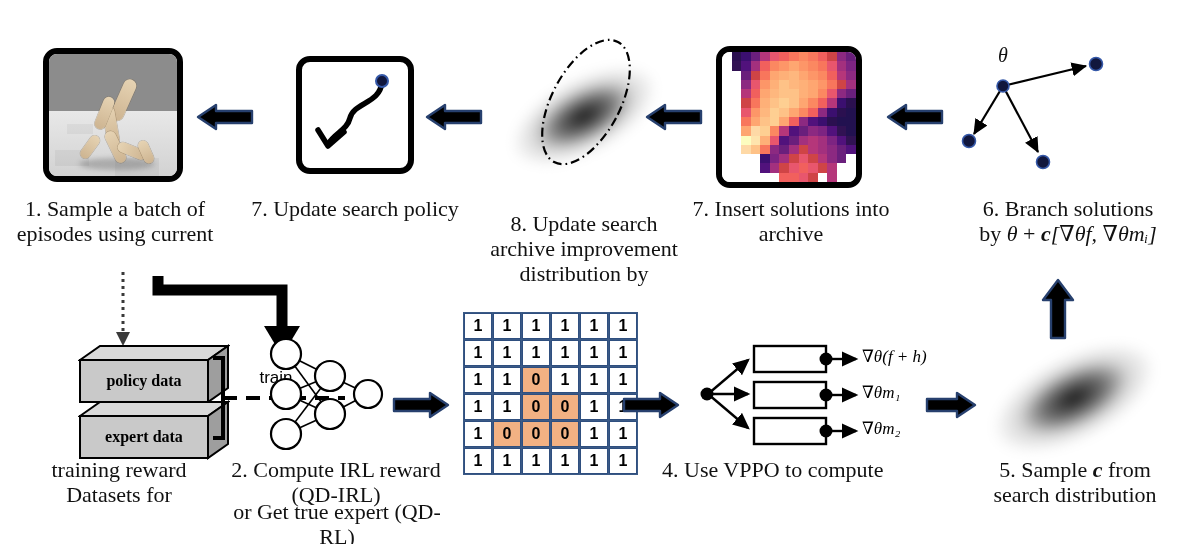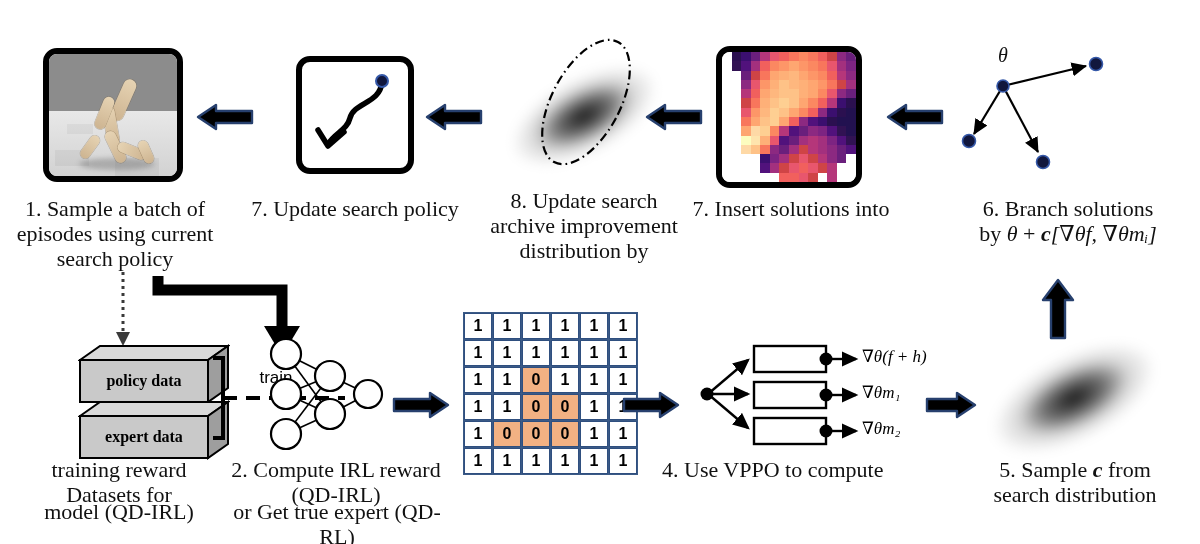--- a/index.html
+++ b/index.html
@@ -66,21 +66,20 @@
     <div class="limb" style="left:56px;top:52px;width:12px;height:40px;transform:rotate(-10deg);"></div>
     <div class="limb" style="left:50px;top:42px;width:11px;height:34px;transform:rotate(22deg);"></div>
     <div class="limb" style="left:61px;top:76px;width:11px;height:34px;transform:rotate(-26deg);"></div>
     <div class="limb" style="left:36px;top:80px;width:10px;height:26px;transform:rotate(36deg);"></div>
     <div class="limb" style="left:78px;top:82px;width:10px;height:30px;transform:rotate(-68deg);"></div>
     <div class="limb" style="left:92px;top:86px;width:10px;height:24px;transform:rotate(-24deg);"></div>
   </div>
   <div class="cap" style="left:0px;top:197px;width:230px;">
     <div>1. Sample a batch of</div>
     <div>episodes using current</div>
-    <div>search policy</div>
   </div>
 
   <svg class="arrow" style="left:196px;top:100px;" width="58" height="34" viewBox="0 0 58 34">
     <polygon points="2,17 20,5 20,11 56,11 56,23 20,23 20,29" fill="#000" stroke="#27406e" stroke-width="2.4" stroke-linejoin="round"></polygon>
   </svg>
 
   <div class="panel" style="left:296px;top:56px;width:118px;height:118px;">
     <svg width="106" height="106" viewBox="0 0 106 106">
       <path d="M80,20 C78,42 52,40 48,56 C45,68 34,70 26,82" fill="none" stroke="#000" stroke-width="5.5" stroke-linecap="round"></path>
       <path d="M16,68 L26,84 L42,70" fill="none" stroke="#000" stroke-width="5.5" stroke-linecap="round" stroke-linejoin="round"></path>
@@ -94,21 +93,21 @@
   <svg class="arrow" style="left:425px;top:100px;" width="58" height="34" viewBox="0 0 58 34">
     <polygon points="2,17 20,5 20,11 56,11 56,23 20,23 20,29" fill="#000" stroke="#27406e" stroke-width="2.4" stroke-linejoin="round"></polygon>
   </svg>
 
   <div class="abs" style="left:498px;top:30px;width:170px;height:165px;">
     <div class="blob" style="left:6px;top:48px;width:160px;height:76px;transform:rotate(-28deg);"></div>
     <svg width="170" height="165" viewBox="0 0 170 165" style="position:absolute;left:0;top:0;">
       <ellipse cx="88" cy="72" rx="34" ry="68" transform="rotate(28 88 72)" fill="none" stroke="#000" stroke-width="2.2" stroke-dasharray="9 4 1.6 4"></ellipse>
     </svg>
   </div>
-  <div class="cap" style="left:478px;top:189px;width:212px;">
+  <div class="cap" style="left:478px;top:212px;width:212px;">
     <div>8. Update search</div>
     <div>archive improvement</div>
     <div>distribution by</div>
   </div>
 
   <svg class="arrow" style="left:645px;top:100px;" width="58" height="34" viewBox="0 0 58 34">
     <polygon points="2,17 20,5 20,11 56,11 56,23 20,23 20,29" fill="#000" stroke="#27406e" stroke-width="2.4" stroke-linejoin="round"></polygon>
   </svg>
 
   <div class="panel" style="left:716px;top:46px;width:146px;height:142px;">
@@ -320,20 +319,21 @@
         <i style="background:#e8566d"></i>
         <i style="background:#cf4446"></i>
         <i style="background:#fff"></i>
         <i style="background:#b5367a"></i>
         <i style="background:#fff"></i>
         <i style="background:#fff"></i>
     </div>
   </div>
   <div class="cap" style="left:685px;top:197px;width:212px;">
     <div>7. Insert solutions into</div>
+    <div>archive</div>
   </div>
 
   <svg class="arrow" style="left:886px;top:100px;" width="58" height="34" viewBox="0 0 58 34">
     <polygon points="2,17 20,5 20,11 56,11 56,23 20,23 20,29" fill="#000" stroke="#27406e" stroke-width="2.4" stroke-linejoin="round"></polygon>
   </svg>
 
   <div class="abs" style="left:960px;top:40px;width:200px;height:150px;">
     <svg width="200" height="150" viewBox="0 0 200 150">
       <defs>
         <marker id="ah" markerWidth="9" markerHeight="9" refX="6.5" refY="3.2" orient="auto">
@@ -418,23 +418,20 @@
   </div>
 
   <div class="cap" style="left:228px;top:458px;width:216px;">
     <div>2. Compute IRL reward</div>
     <div>(QD-IRL)</div>
   </div>
   <div class="cap" style="left:10px;top:458px;width:218px;">
     <div>training reward</div>
     <div>Datasets for</div>
   </div>
-  <div class="cap" style="left:6px;top:500px;width:226px;">
-    <div>model (QD-IRL)</div>
-  </div>
   <div class="cap" style="left:222px;top:500px;width:230px;">
     <div>or Get true expert (QD-RL)</div>
   </div>
 
   <svg class="arrow" style="left:392px;top:388px;" width="58" height="34" viewBox="0 0 58 34">
     <polygon points="56,17 38,5 38,11 2,11 2,23 38,23 38,29" fill="#000" stroke="#27406e" stroke-width="2.4" stroke-linejoin="round"></polygon>
   </svg>
 
   <table class="tbl" style="left:463px;top:312px;">
     <tbody>

